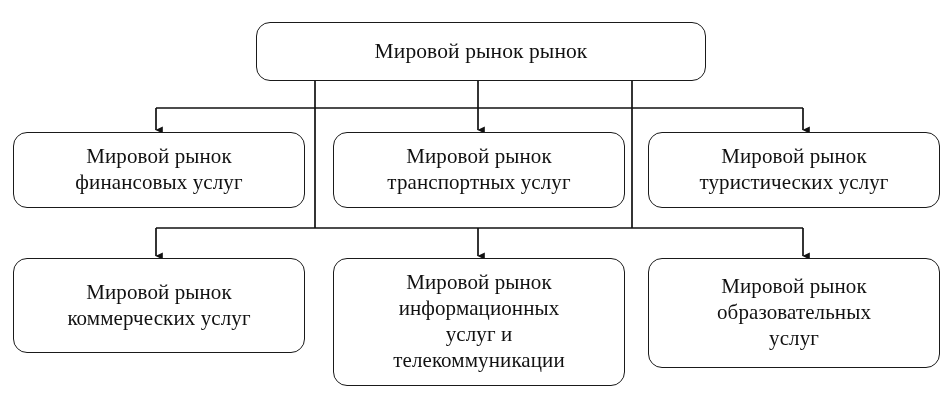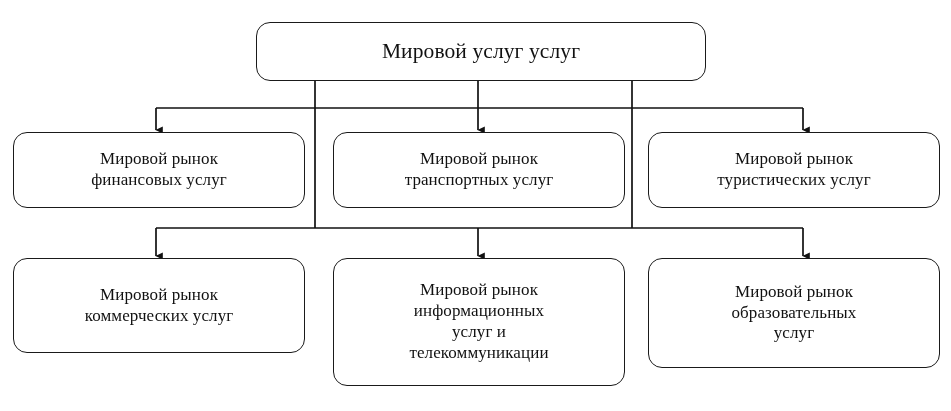--- a/index.html
+++ b/index.html
@@ -31,21 +31,21 @@
     display: flex;
     align-items: center;
     justify-content: center;
     text-align: center;
     z-index: 3;
   }
   .node-label {
     display: block;
     width: 100%;
     color: #111111;
-    font-size: 17px;
+    font-size: 21px;
     line-height: 1.23;
     letter-spacing: 0.1px;
     white-space: pre-line;
     padding: 0 6px;
     box-sizing: border-box;
   }
   .root-box .node-label {
     font-size: 21.5px;
   }
   
@@ -114,21 +114,21 @@
     <line x1="478" y1="81" x2="478" y2="130" stroke="#111111" stroke-width="1.7" marker-end="url(#arrowhead)"></line>
     <line x1="803" y1="108" x2="803" y2="130" stroke="#111111" stroke-width="1.7" marker-end="url(#arrowhead)"></line>
 
     <line x1="156" y1="228" x2="803" y2="228" stroke="#111111" stroke-width="1.7"></line>
     <line x1="156" y1="228" x2="156" y2="256" stroke="#111111" stroke-width="1.7" marker-end="url(#arrowhead)"></line>
     <line x1="478" y1="228" x2="478" y2="256" stroke="#111111" stroke-width="1.7" marker-end="url(#arrowhead)"></line>
     <line x1="803" y1="228" x2="803" y2="256" stroke="#111111" stroke-width="1.7" marker-end="url(#arrowhead)"></line>
   </svg>
 
   <div class="node-box root-box" id="node-root">
-    <span class="node-label">Мировой услуг услуг</span>
+    <span class="node-label">Мировой рынок рынок</span>
   </div>
 
   <div class="node-box" id="node-financial">
     <span class="node-label">Мировой рынок
 финансовых услуг</span>
   </div>
 
   <div class="node-box" id="node-transport">
     <span class="node-label">Мировой рынок
 транспортных услуг</span>

